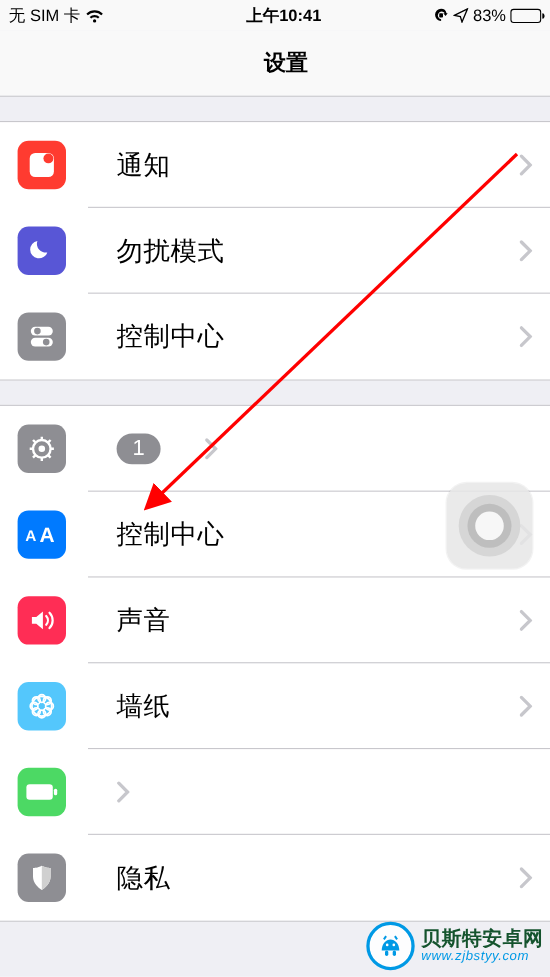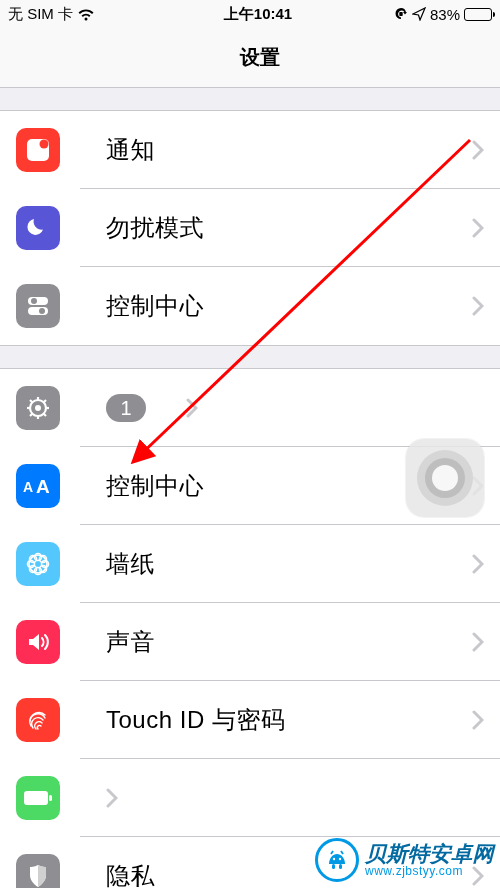--- a/index.html
+++ b/index.html
@@ -134,22 +134,22 @@
     pointer-events: none;
   }
   .wm-logo {
     width: 44px; height: 44px;
     border: 3px solid #0099e5;
     border-radius: 50%;
     display: flex; align-items: center; justify-content: center;
     background: rgba(255,255,255,0.85);
   }
   .wm-text { display:flex; flex-direction:column; line-height:1.05; }
-  .wm-line1 { font-size: 21px; font-weight: 700; color: #0369a1; font-style: italic; letter-spacing: 0.5px;}
-  .wm-line2 { font-size: 12px; color: #0099e5; letter-spacing: 0.5px;}
+  .wm-line1 { font-size: 18px; font-weight: 700; color: #14532d; letter-spacing: 0.5px;}
+  .wm-line2 { font-size: 12px; color: #0099e5; font-style: italic; letter-spacing: 0.5px;}
 </style>
 </head>
 <body>
 
 <div class="status-bar">
   <div class="status-left">
     <span>无 SIM 卡</span>
     <span class="wifi-icon">
       <svg width="18" height="13" viewBox="0 0 18 13">
           <path d="M9 12.5a1.5 1.5 0 100-3 1.5 1.5 0 000 3zM4.5 7.5a6.36 6.36 0 019 0l-1.4 1.4a4.38 4.38 0 00-6.2 0L4.5 7.5zM1.5 4.5a10.6 10.6 0 0115 0l-1.4 1.4a8.6 8.6 0 00-12.2 0L1.5 4.5z" fill="#000"></path>
@@ -264,20 +264,35 @@
     </span>
     <span class="row-label">控制中心</span>
     <span class="chevron">
       <svg width="12" height="20" viewBox="0 0 12 20">
           <path d="M2 2l8 8-8 8" fill="none" stroke="#c7c7cc" stroke-width="3" stroke-linecap="round"></path>
         </svg>
     </span>
   </div>
 
   <div class="row">
+    <span class="row-icon ic-sound">
+      <svg width="28" height="28" viewBox="0 0 28 28">
+          <path d="M5 11v6h4l6 5V6l-6 5H5z" fill="#fff"></path>
+          <path d="M18 10a6 6 0 010 8M21 7a10 10 0 010 14" fill="none" stroke="#fff" stroke-width="2" stroke-linecap="round"></path>
+        </svg>
+    </span>
+    <span class="row-label">声音</span>
+    <span class="chevron">
+      <svg width="12" height="20" viewBox="0 0 12 20">
+          <path d="M2 2l8 8-8 8" fill="none" stroke="#c7c7cc" stroke-width="3" stroke-linecap="round"></path>
+        </svg>
+    </span>
+  </div>
+
+  <div class="row">
     <span class="row-icon ic-wallpaper">
       <svg width="28" height="28" viewBox="0 0 28 28">
           <circle cx="14" cy="14" r="9" fill="none" stroke="#fff" stroke-width="1.6"></circle>
           <g fill="none" stroke="#fff" stroke-width="1.6">
             <circle cx="14" cy="7" r="3.5"></circle>
             <circle cx="14" cy="21" r="3.5"></circle>
             <circle cx="7" cy="14" r="3.5"></circle>
             <circle cx="21" cy="14" r="3.5"></circle>
             <circle cx="9" cy="9" r="3.5"></circle>
             <circle cx="19" cy="19" r="3.5"></circle>
@@ -287,54 +302,20 @@
         </svg>
     </span>
     <span class="row-label">墙纸</span>
     <span class="chevron">
       <svg width="12" height="20" viewBox="0 0 12 20">
           <path d="M2 2l8 8-8 8" fill="none" stroke="#c7c7cc" stroke-width="3" stroke-linecap="round"></path>
         </svg>
     </span>
   </div>
 
-  <div class="row">
-    <span class="row-icon ic-sound">
-      <svg width="28" height="28" viewBox="0 0 28 28">
-          <path d="M5 11v6h4l6 5V6l-6 5H5z" fill="#fff"></path>
-          <path d="M18 10a6 6 0 010 8M21 7a10 10 0 010 14" fill="none" stroke="#fff" stroke-width="2" stroke-linecap="round"></path>
-        </svg>
-    </span>
-    <span class="row-label">声音</span>
-    <span class="chevron">
-      <svg width="12" height="20" viewBox="0 0 12 20">
-          <path d="M2 2l8 8-8 8" fill="none" stroke="#c7c7cc" stroke-width="3" stroke-linecap="round"></path>
-        </svg>
-    </span>
-  </div>
-
-  <div class="row">
-    <span class="row-icon ic-touchid">
-      <svg width="28" height="28" viewBox="0 0 28 28">
-          <g fill="none" stroke="#fff" stroke-width="1.4" stroke-linecap="round">
-            <path d="M7 20a9 9 0 0114-11"></path>
-            <path d="M6 15a8 8 0 0115-3"></path>
-            <path d="M9 22a6 6 0 0110-8"></path>
-            <path d="M12 23a4 4 0 016-6"></path>
-            <path d="M14 23a2 2 0 013-3"></path>
-          </g>
-        </svg>
-    </span>
-    <span class="row-label">Touch ID 与密码</span>
-    <span class="chevron">
-      <svg width="12" height="20" viewBox="0 0 12 20">
-          <path d="M2 2l8 8-8 8" fill="none" stroke="#c7c7cc" stroke-width="3" stroke-linecap="round"></path>
-        </svg>
-    </span>
-  </div>
 
   <div class="row">
     <span class="row-icon ic-battery">
       <svg width="32" height="18" viewBox="0 0 32 18">
           <rect x="2" y="2" width="24" height="14" rx="3" fill="#fff"></rect>
           <rect x="27" y="6" width="3" height="6" rx="1.5" fill="#fff"></rect>
         </svg>
     </span>
     <span class="chevron">
       <svg width="12" height="20" viewBox="0 0 12 20">

